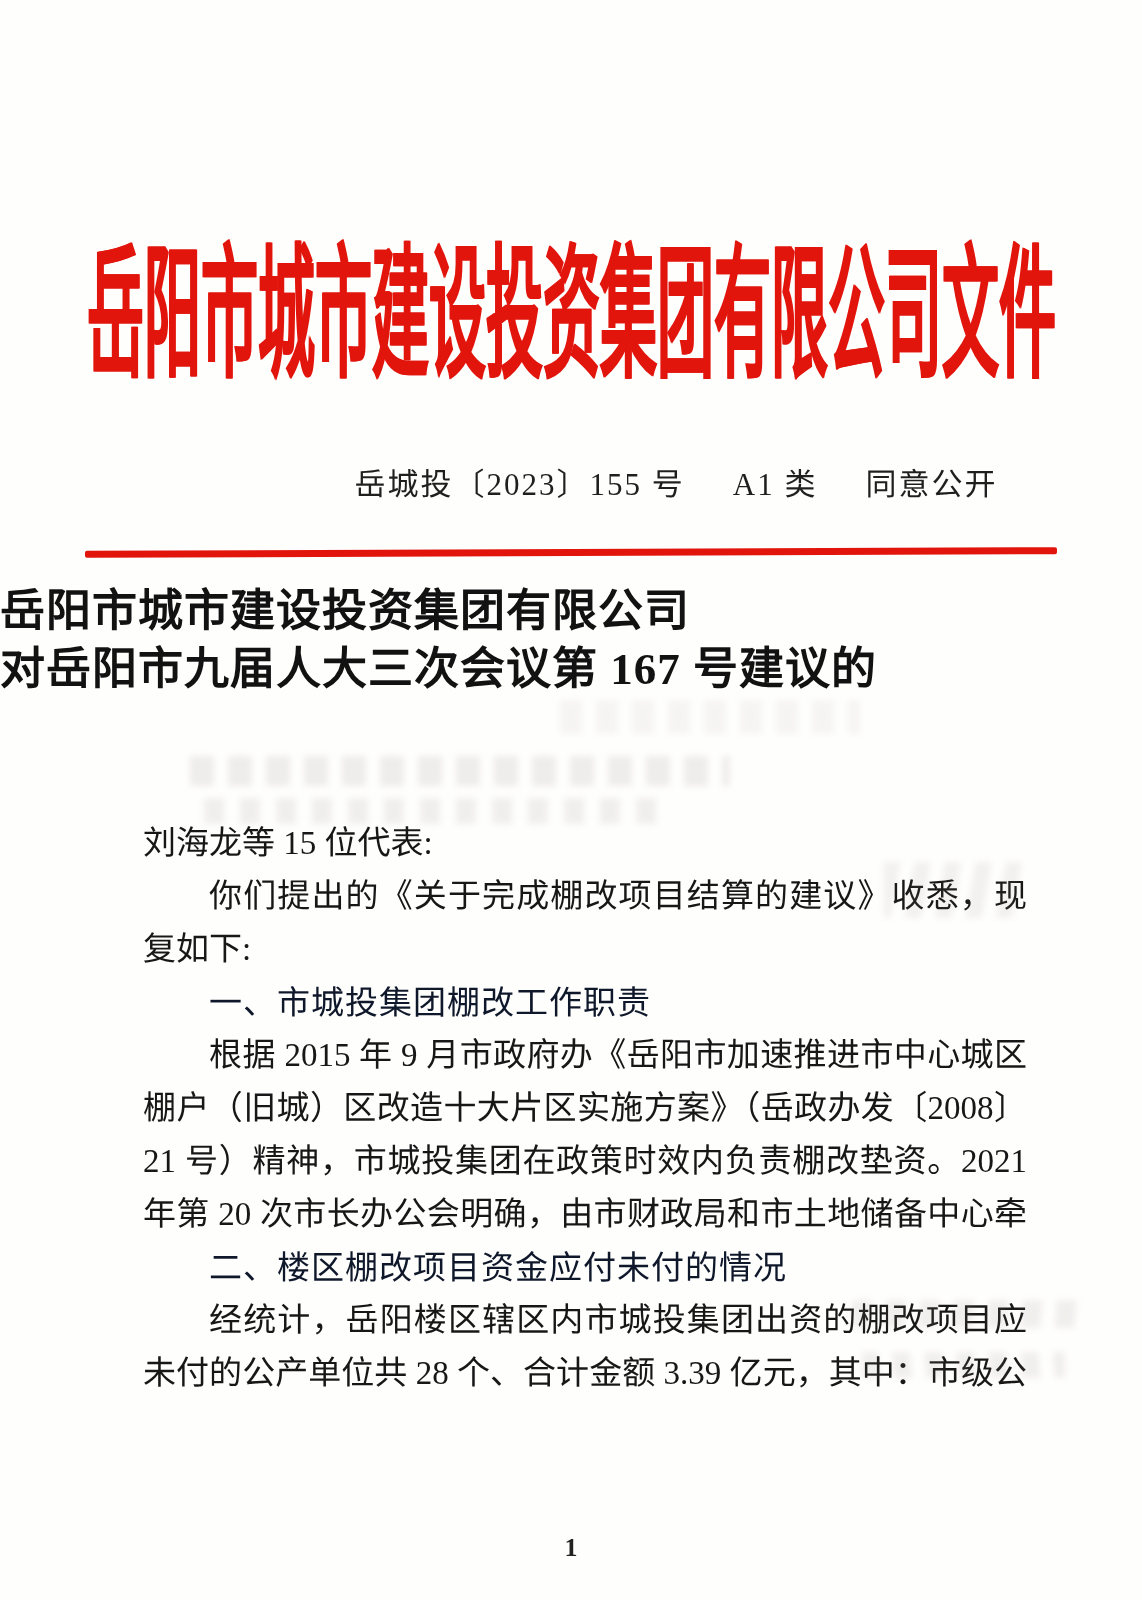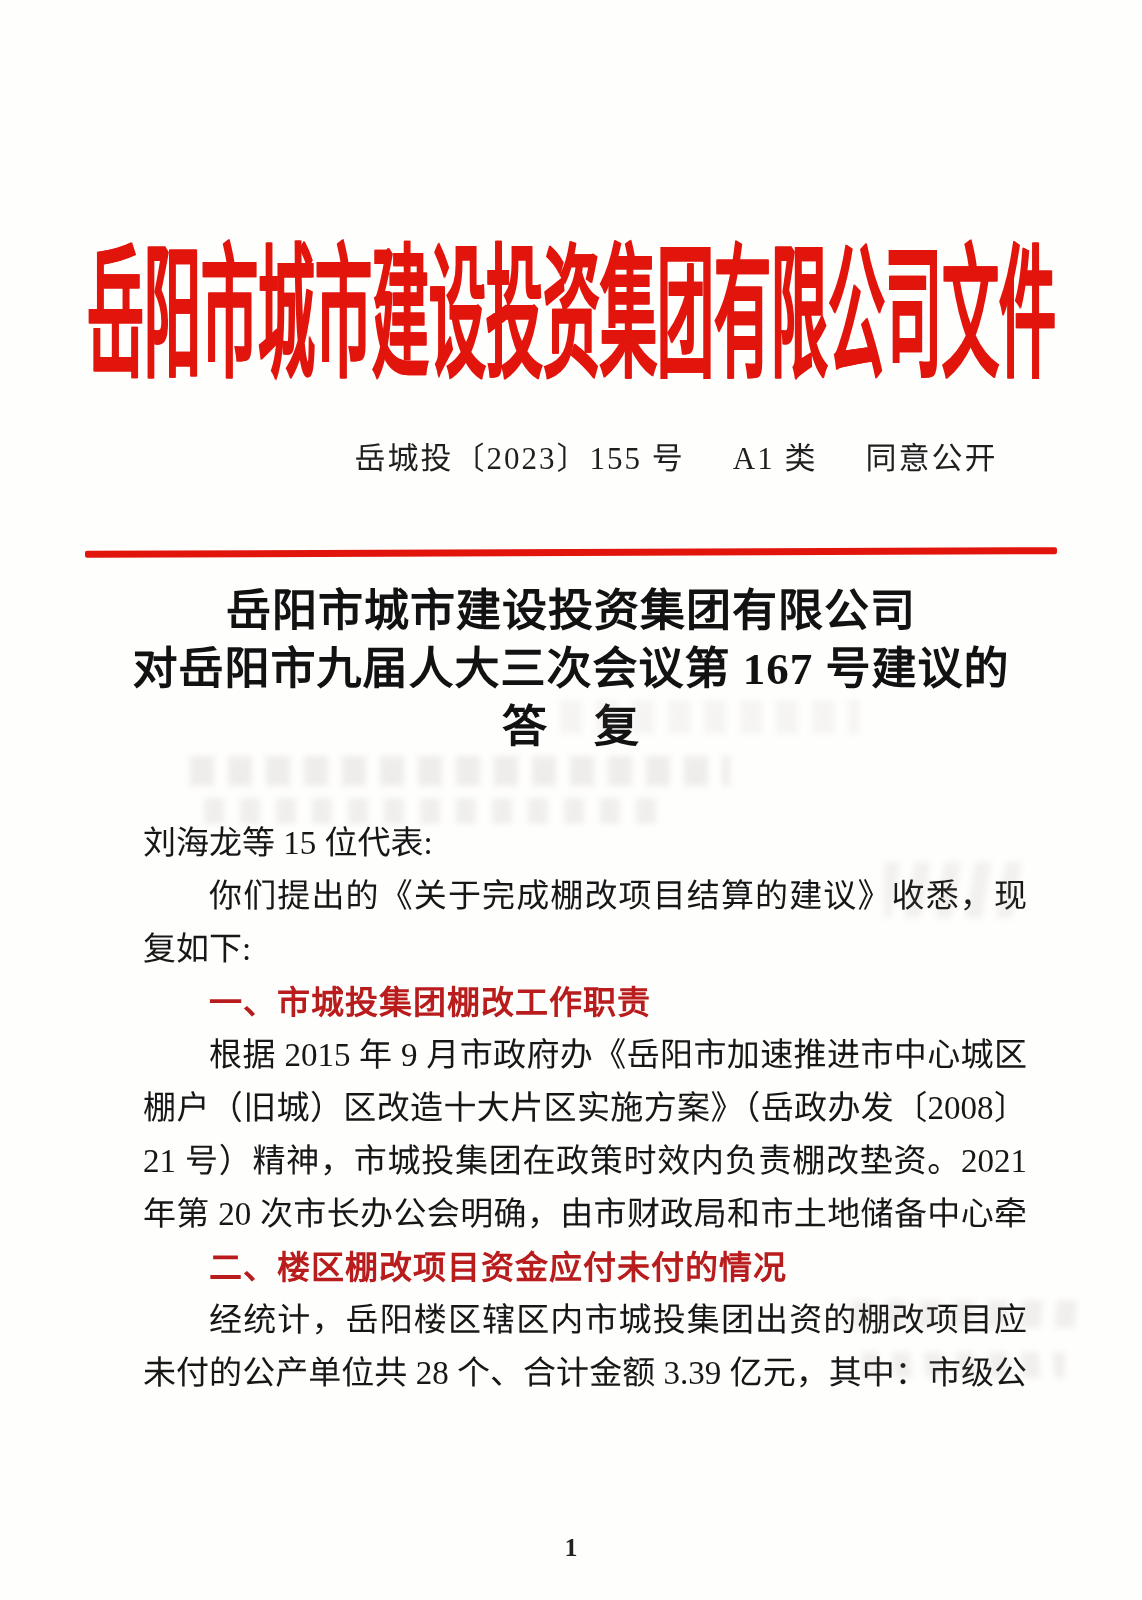--- a/index.html
+++ b/index.html
@@ -31,21 +31,21 @@
     font-size: 57px;
     line-height: 1;
     color: var(--red);
     transform: scaleY(2.55);
     transform-origin: 50% 0;
     text-shadow: 1px 0 0 var(--red);
   }
 
   .doc-meta {
     position: absolute;
-    top: 440px;
+    top: 466px;
     left: 50%;
     transform: translateX(calc(-50% + 105px));
     display: flex;
     align-items: baseline;
     gap: 48px;
     white-space: nowrap;
     font-size: 31px;
     line-height: 1.2;
     color: #1f1f1f;
     letter-spacing: 2px;
@@ -61,21 +61,20 @@
     transform: rotate(-0.22deg);
     border-radius: 2px;
   }
 
   
   .doc-title {
     position: absolute;
     top: 582px;
     left: 0;
     width: 100%;
-    text-align: center;
     font-weight: bold;
     font-size: 45px;
     line-height: 58px;
     color: #121212;
     letter-spacing: 1px;
   }
 
   
   .body-text {
     position: absolute;
@@ -89,23 +88,23 @@
   .bl { height: 53px; white-space: nowrap; }
   .indent { padding-left: 66px; }
   .fill {
     white-space: normal;
     text-align: justify;
     text-align-last: justify;
     overflow: hidden;
   }
   .heading {
     font-family: "Liberation Sans", sans-serif;
-    font-weight: 700;
+    font-weight: 400;
     letter-spacing: 1px;
-    color: #b91c1c;
+    color: #0f172a;
   }
 
   
   .page-number {
     position: absolute;
     top: 1533px;
     left: 0;
     width: 100%;
     text-align: center;
     font-size: 26px;
@@ -155,21 +154,20 @@
     <span>岳城投〔2023〕155 号</span>
     <span>A1 类</span>
     <span>同意公开</span>
   </div>
 
   <div class="red-rule"></div>
 
   <div class="doc-title">
     <div>岳阳市城市建设投资集团有限公司</div>
     <div>对岳阳市九届人大三次会议第 167 号建议的</div>
-    <div>答　复</div>
   </div>
 
   <div class="body-text">
     <div class="bl">刘海龙等 15 位代表:</div>
     <div class="bl indent fill">你们提出的《关于完成棚改项目结算的建议》收悉，现答</div>
     <div class="bl">复如下:</div>
     <div class="bl indent heading">一、市城投集团棚改工作职责</div>
     <div class="bl indent fill">根据 2015 年 9 月市政府办《岳阳市加速推进市中心城区</div>
     <div class="bl fill">棚户（旧城）区改造十大片区实施方案》（岳政办发〔2008〕</div>
     <div class="bl fill">21 号）精神，市城投集团在政策时效内负责棚改垫资。2021</div>

